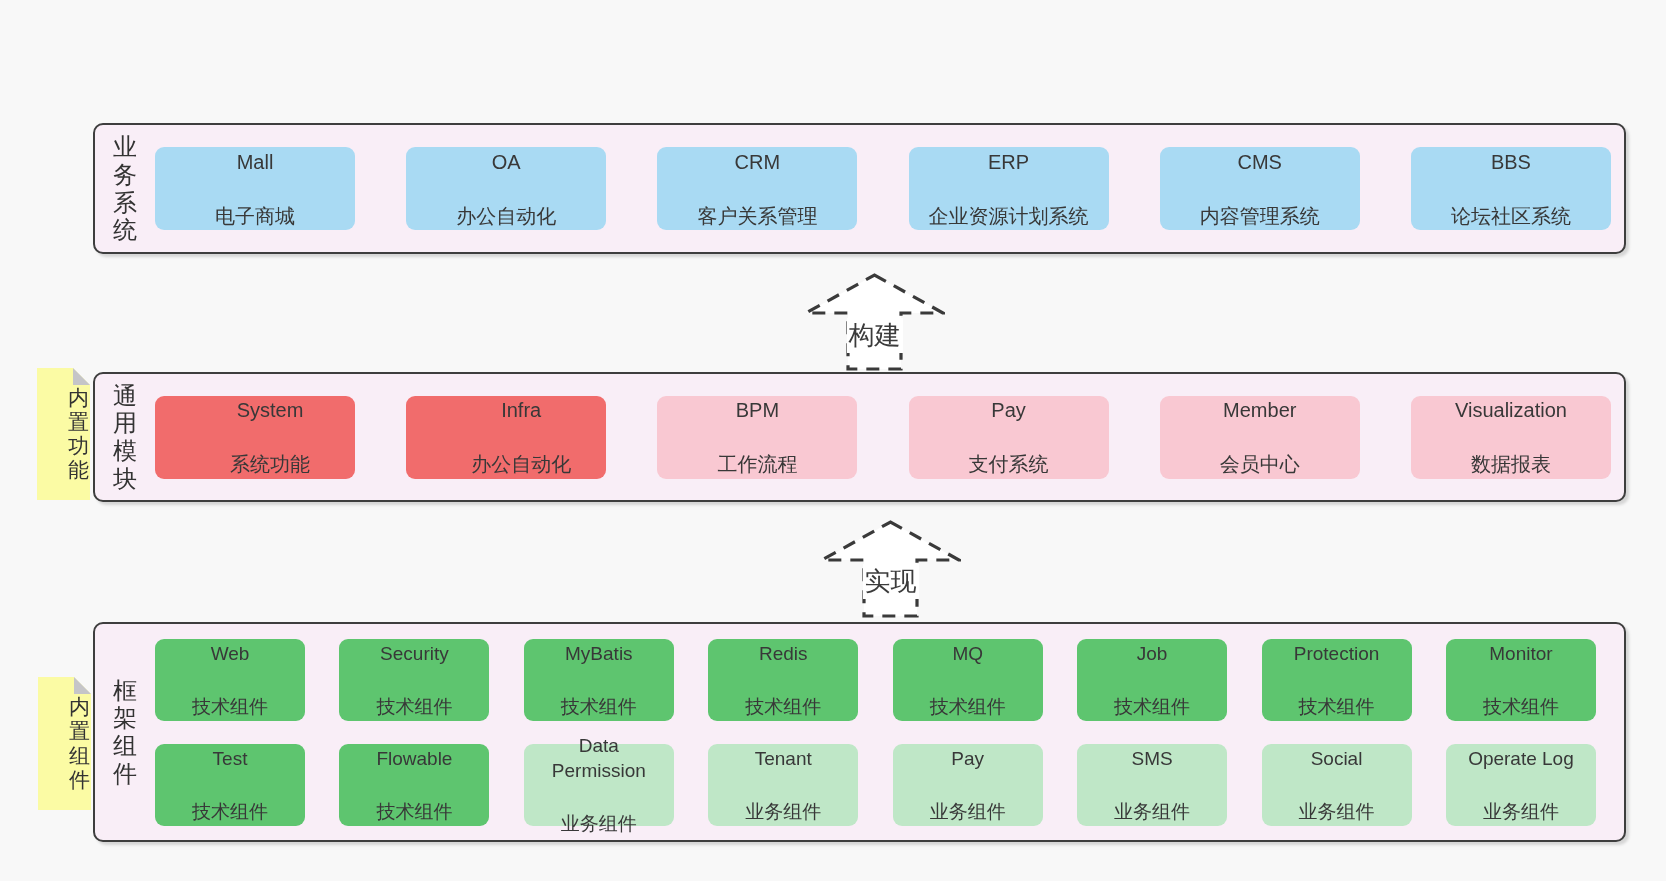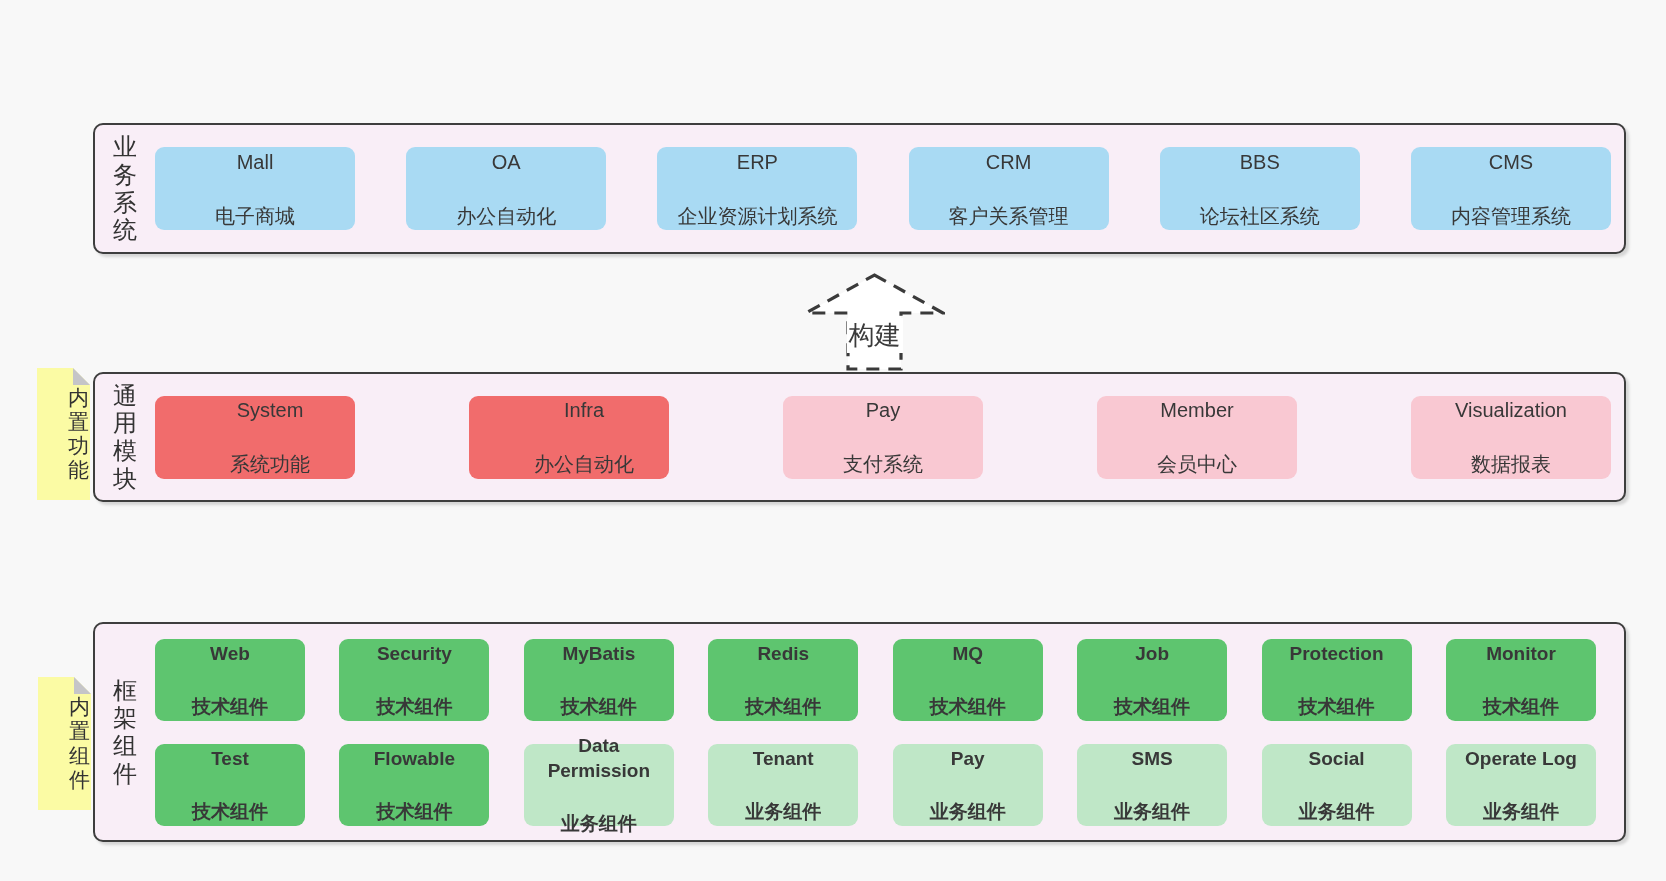--- a/index.html
+++ b/index.html
@@ -25,21 +25,21 @@
 
   .band-boxes{flex:1;display:flex;align-items:center;justify-content:space-between;
               padding-right:13px;}
   .band-rows{flex:1;display:flex;flex-direction:column;justify-content:center;
              gap:23px;padding-right:28px;}
   .row{display:flex;justify-content:space-between;}
 
   .box{width:200px;height:83px;border-radius:9px;display:flex;flex-direction:column;
        align-items:center;justify-content:center;text-align:center;
        font-size:20px;line-height:26px;color:var(--box-text);padding:2px 6px;gap:28px;}
-  .band3 .box{width:150px;height:82px;font-size:19px;line-height:25px;font-weight:bold;}
+  .band3 .box{width:150px;height:82px;font-size:19px;line-height:25px;}
   .box[data-variant="blue"]{background:var(--blue);}
   .box[data-variant="red"]{background:var(--red);padding-left:36px;}
   .box[data-variant="pink"]{background:var(--pink);}
   .box[data-variant="green"]{background:var(--green);}
   .box[data-variant="green-light"]{background:var(--green-light);}
 
   .note{position:absolute;width:53px;}
   .note1{left:37px;top:368px;height:132px;}
   .note2{left:38px;top:677px;height:133px;}
   .note-body{position:absolute;inset:0;background:var(--yellow);
@@ -69,34 +69,34 @@
     <div class="band-boxes">
       <div class="box" data-variant="blue">
         <span>Mall</span>
         <span>电子商城</span>
       </div>
       <div class="box" data-variant="blue">
         <span>OA</span>
         <span>办公自动化</span>
       </div>
       <div class="box" data-variant="blue">
+        <span>CRM</span>
+        <span>客户关系管理</span>
+      </div>
+      <div class="box" data-variant="blue">
         <span>ERP</span>
         <span>企业资源计划系统</span>
       </div>
       <div class="box" data-variant="blue">
-        <span>CRM</span>
-        <span>客户关系管理</span>
+        <span>CMS</span>
+        <span>内容管理系统</span>
       </div>
       <div class="box" data-variant="blue">
         <span>BBS</span>
         <span>论坛社区系统</span>
-      </div>
-      <div class="box" data-variant="blue">
-        <span>CMS</span>
-        <span>内容管理系统</span>
       </div>
     </div>
   </div>
 
   <div class="arrow arrow1">
     <svg viewBox="0 0 141 100">
       <polygon points="70.5,2 139,40 97,40 97,96 44,96 44,40 2,40" fill="var(--arrow-fill)" stroke="var(--arrow-stroke)" stroke-width="3.2" stroke-dasharray="13 9"></polygon>
     </svg>
     <span class="arrow-label">构建</span>
   </div>
@@ -108,20 +108,24 @@
     <div class="band-boxes">
       <div class="box" data-variant="red">
         <span>System</span>
         <span>系统功能</span>
       </div>
       <div class="box" data-variant="red">
         <span>Infra</span>
         <span>办公自动化</span>
       </div>
       <div class="box" data-variant="pink">
+        <span>BPM</span>
+        <span>工作流程</span>
+      </div>
+      <div class="box" data-variant="pink">
         <span>Pay</span>
         <span>支付系统</span>
       </div>
       <div class="box" data-variant="pink">
         <span>Member</span>
         <span>会员中心</span>
       </div>
       <div class="box" data-variant="pink">
         <span>Visualization</span>
         <span>数据报表</span>
@@ -129,20 +133,26 @@
     </div>
   </div>
 
   <div class="note note1">
     <div class="note-body">
       <div class="v-text">内置功能</div>
     </div>
     <div class="note-fold"></div>
   </div>
 
+  <div class="arrow arrow2">
+    <svg viewBox="0 0 141 100">
+      <polygon points="70.5,2 139,40 97,40 97,96 44,96 44,40 2,40" fill="var(--arrow-fill)" stroke="var(--arrow-stroke)" stroke-width="3.2" stroke-dasharray="13 9"></polygon>
+    </svg>
+    <span class="arrow-label">实现</span>
+  </div>
 
   <div class="band band3">
     <div class="band-label">
       <div class="v-text">框架组件</div>
     </div>
     <div class="band-rows">
       <div class="row">
         <div class="box" data-variant="green">
           <span>Web</span>
           <span>技术组件</span>

